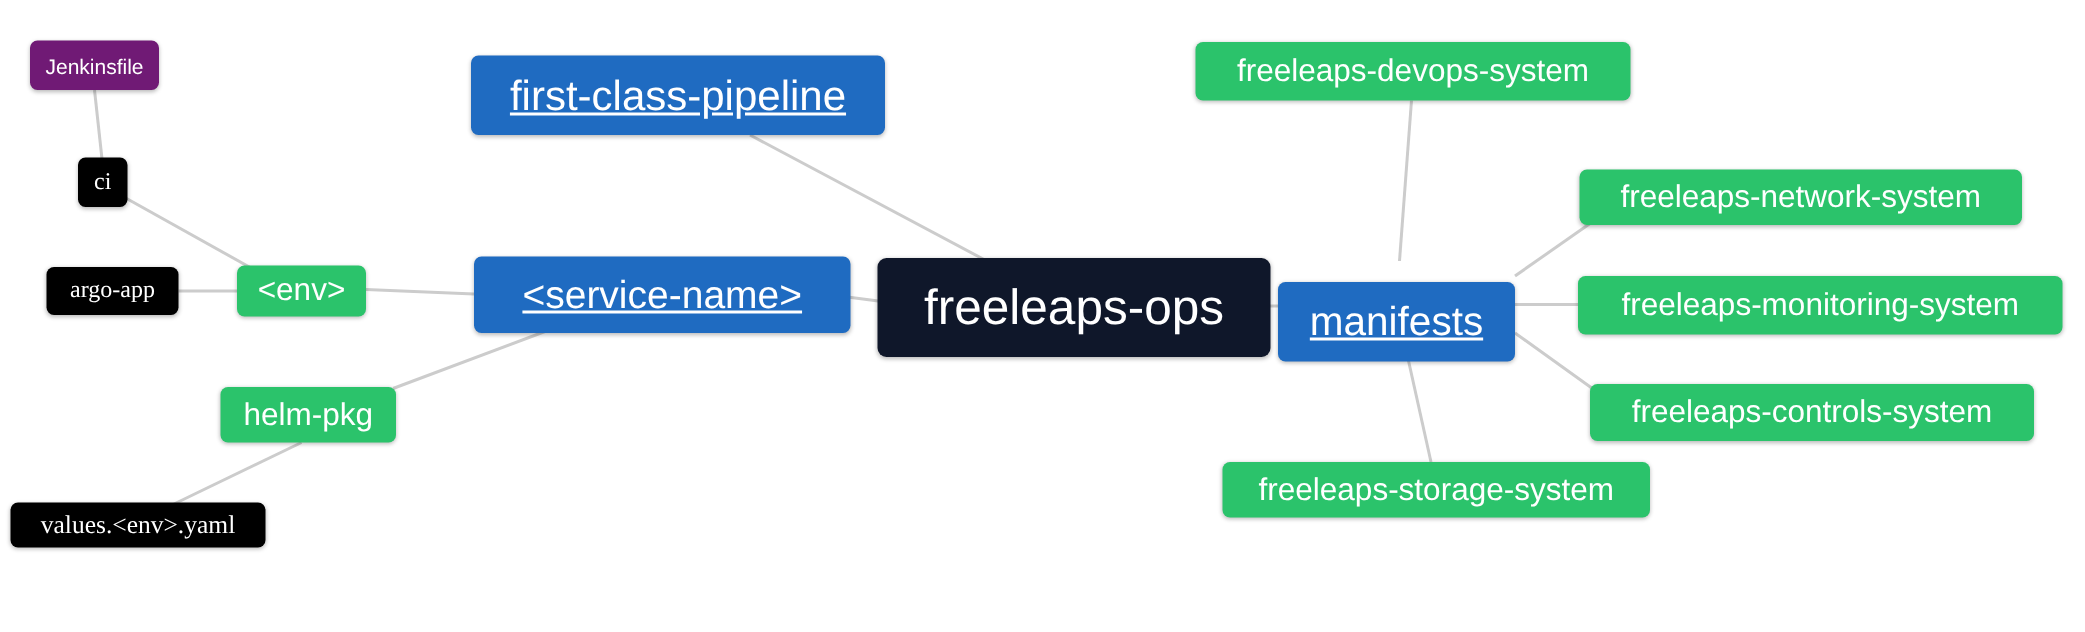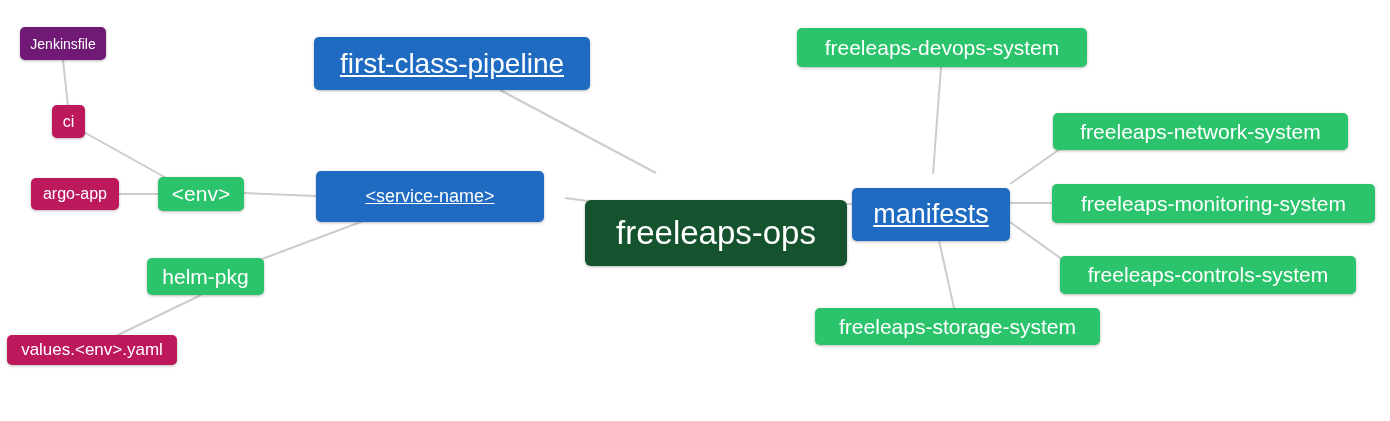--- a/index.html
+++ b/index.html
@@ -18,22 +18,22 @@
     border-radius:5px;
     box-sizing:border-box;
     white-space:nowrap;
     box-shadow:0 1px 3px rgba(0,0,0,0.28);
     cursor:pointer;
     user-select:none;
   }
   .blue  {background:#1F6BC1;text-decoration:underline;}
   .green {background:#2BC36B;}
   .orange{background:#701a75;}
-  .red   {background:#be185d;}
-  .dark  {background:#14532d;border-radius:6px;margin-top:28px;}
+  .red   {background:#000000;font-family:Liberation Serif, serif;}
+  .dark  {background:#0f172a;border-radius:6px;}
   .edge{stroke:#CCCCCC;stroke-width:2;fill:none;}
 </style>
 </head>
 <body>
 
 <div id="canvas">
 
   <svg id="edges" viewBox="0 0 1390 421" xmlns="http://www.w3.org/2000/svg">
     <line class="edge" x1="63" y1="60" x2="68" y2="106"></line>
     <line class="edge" x1="82" y1="131" x2="168" y2="179"></line>
@@ -58,21 +58,21 @@
   <div class="node red" style="left:31px;top:178px;width:88px;height:32px;font-size:16px">argo-app</div>
 
   <div class="node green" style="left:158px;top:177px;width:86px;height:34px;font-size:21px">&lt;env&gt;</div>
 
   <div class="node green" style="left:147px;top:258px;width:117px;height:37px;font-size:21px">helm-pkg</div>
 
   <div class="node red" style="left:7px;top:335px;width:170px;height:30px;font-size:17px">values.&lt;env&gt;.yaml</div>
 
   <div class="node blue" style="left:314px;top:37px;width:276px;height:53px;font-size:28px">first-class-pipeline</div>
 
-  <div class="node blue" style="left:316px;top:171px;width:228px;height:51px;font-size:18px">&lt;service-name&gt;</div>
+  <div class="node blue" style="left:316px;top:171px;width:251px;height:51px;font-size:26px">&lt;service-name&gt;</div>
 
   <div class="node dark" style="left:585px;top:172px;width:262px;height:66px;font-size:33px">freeleaps-ops</div>
 
   <div class="node blue" style="left:852px;top:188px;width:158px;height:53px;font-size:27px">manifests</div>
 
   <div class="node green" style="left:1053px;top:113px;width:295px;height:37px;font-size:21px">freeleaps-network-system</div>
 
   <div class="node green" style="left:797px;top:28px;width:290px;height:39px;font-size:21px">freeleaps-devops-system</div>
 
   <div class="node green" style="left:1052px;top:184px;width:323px;height:39px;font-size:21px">freeleaps-monitoring-system</div>

